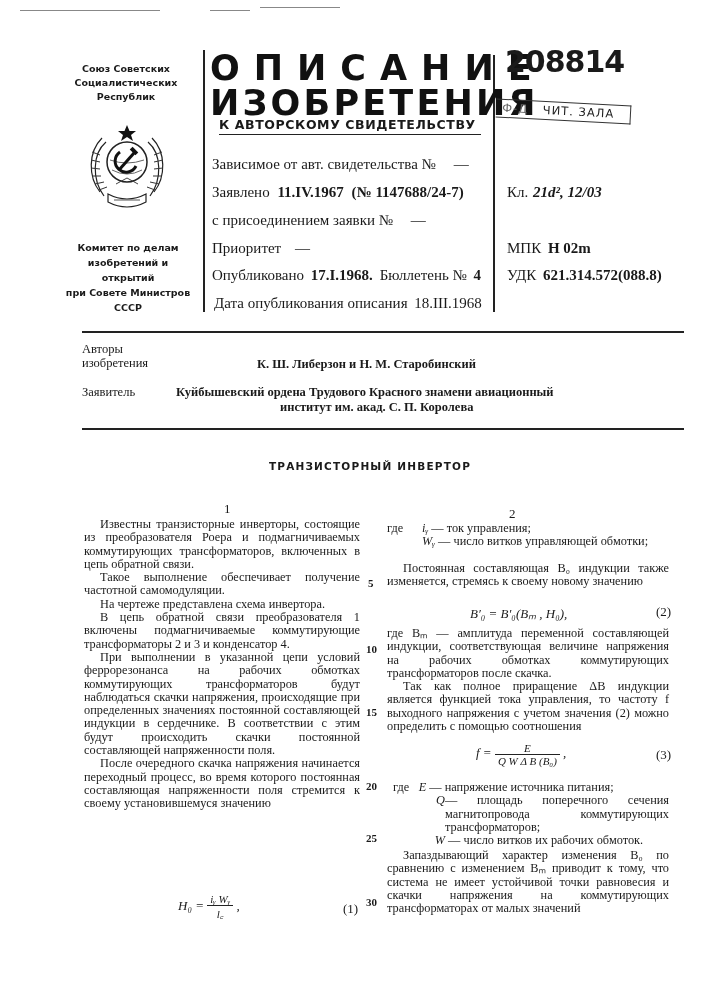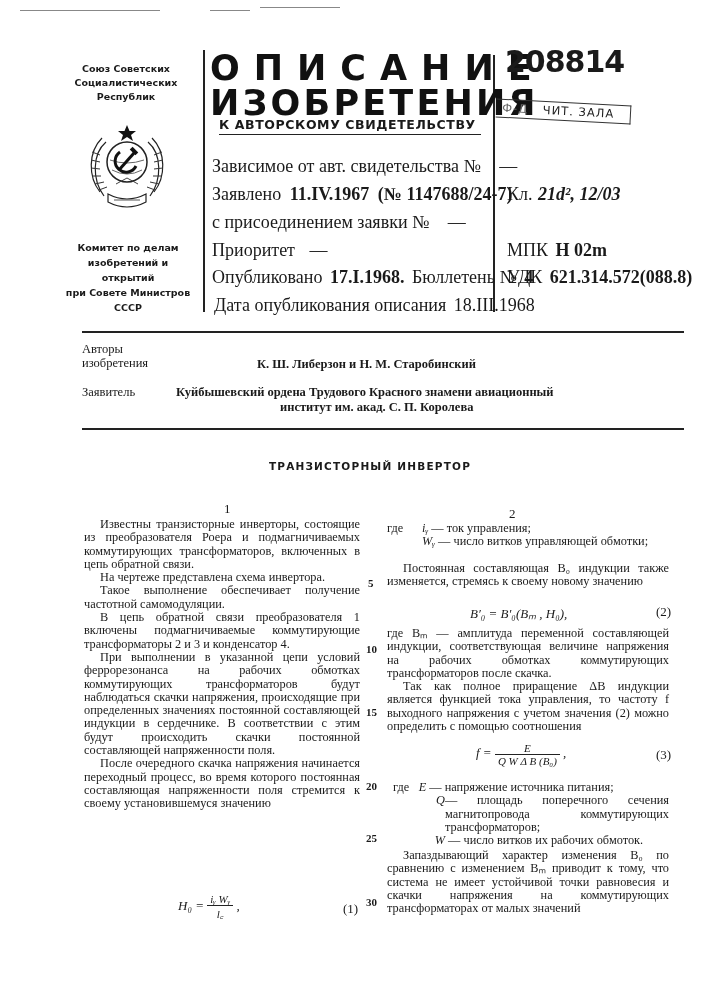--- a/index.html
+++ b/index.html
@@ -20,21 +20,21 @@
   
   .title-line { left: 210px; width: 272px; font-family: "DejaVu Sans", sans-serif; font-weight: 900; color: #111; }
   .title1 { top: 50px; font-size: 35px; letter-spacing: 14px; line-height: 36px; }
   .title2 { top: 85px; font-size: 35px; letter-spacing: 3.2px; line-height: 36px; }
   .subtitle { left: 219px; top: 117px; width: 262px; font-family: "DejaVu Sans", sans-serif; font-weight: bold; font-size: 12.5px; letter-spacing: 0.6px; border-bottom: 1.5px solid #222; padding-bottom: 2px; }
 
   .patent-no { left: 505px; top: 44px; font-family: "DejaVu Sans", sans-serif; font-weight: bold; font-size: 30px; letter-spacing: -1px; }
   .stamp { left: 496px; top: 102px; width: 128px; height: 17px; transform: rotate(3deg); border: 1.5px solid #333; border-left: none; font-family: "DejaVu Sans", sans-serif; font-size: 11.5px; letter-spacing: 1px; line-height: 17px; padding-left: 6px; color: #222; }
   .stamp .faint { color: #666; }
 
-  .meta { font-family: "Liberation Serif", serif; font-size: 18px; white-space: nowrap; }
+  .meta { font-family: "Liberation Serif", serif; font-size: 15px; white-space: nowrap; }
   .meta b { font-weight: bold; }
 
   .hrule { position: absolute; height: 2px; background: #222; }
 
   .label-small { font-family: "Liberation Serif", serif; font-size: 12.5px; line-height: 14px; }
   .bold-serif { font-family: "Liberation Serif", serif; font-weight: bold; font-size: 12.5px; }
 
   .doc-title { left: 240px; top: 460px; width: 260px; text-align: center; font-family: "DejaVu Sans", sans-serif; font-weight: bold; font-size: 10.5px; letter-spacing: 1.2px; }
 
   .colnum { font-family: "Liberation Serif", serif; font-size: 13px; }
@@ -168,22 +168,22 @@
 <div class="abs bold-serif" style="left:176px; top:385px;">Куйбышевский ордена Трудового Красного знамени авиационный</div>
 <div class="abs bold-serif" style="left:280px; top:400px;">институт им. акад. С. П. Королева</div>
 
 <div class="hrule" style="left:82px; top:428px; width:602px;"></div>
 
 <div class="abs doc-title">ТРАНЗИСТОРНЫЙ ИНВЕРТОР</div>
 
 <div class="abs colnum" style="left:224px; top:501px;">1</div>
 <div class="abs col" style="left:84px; top:518px; width:276px;">
   <p class="indent">Известны транзисторные инверторы, состоящие из преобразователя Роера и подмагничиваемых коммутирующих трансформаторов, включенных в цепь обратной связи.</p>
+  <p class="indent">Такое выполнение обеспечивает получение частотной самомодуляции.</p>
   <p class="indent">На чертеже представлена схема инвертора.</p>
-  <p class="indent">Такое выполнение обеспечивает получение частотной самомодуляции.</p>
   <p class="indent">В цепь обратной связи преобразователя 1 включены подмагничиваемые коммутирующие трансформаторы 2 и 3 и конденсатор 4.</p>
   <p class="indent">При выполнении в указанной цепи условий феррорезонанса на рабочих обмотках коммутирующих трансформаторов будут наблюдаться скачки напряжения, происходящие при определенных значениях постоянной составляющей индукции в сердечнике. В соответствии с этим будут происходить скачки постоянной составляющей напряженности поля.</p>
   <p class="indent">После очередного скачка напряжения начинается переходный процесс, во время которого постоянная составляющая напряженности поля стремится к своему установившемуся значению</p>
 </div>
 
 <div class="formula" style="left:178px; top:893px;">
   <span>H₀ =</span>
   <span class="frac">
     <span class="num">iᵧ Wᵧ</span>
     <span class="den">l꜀</span>

